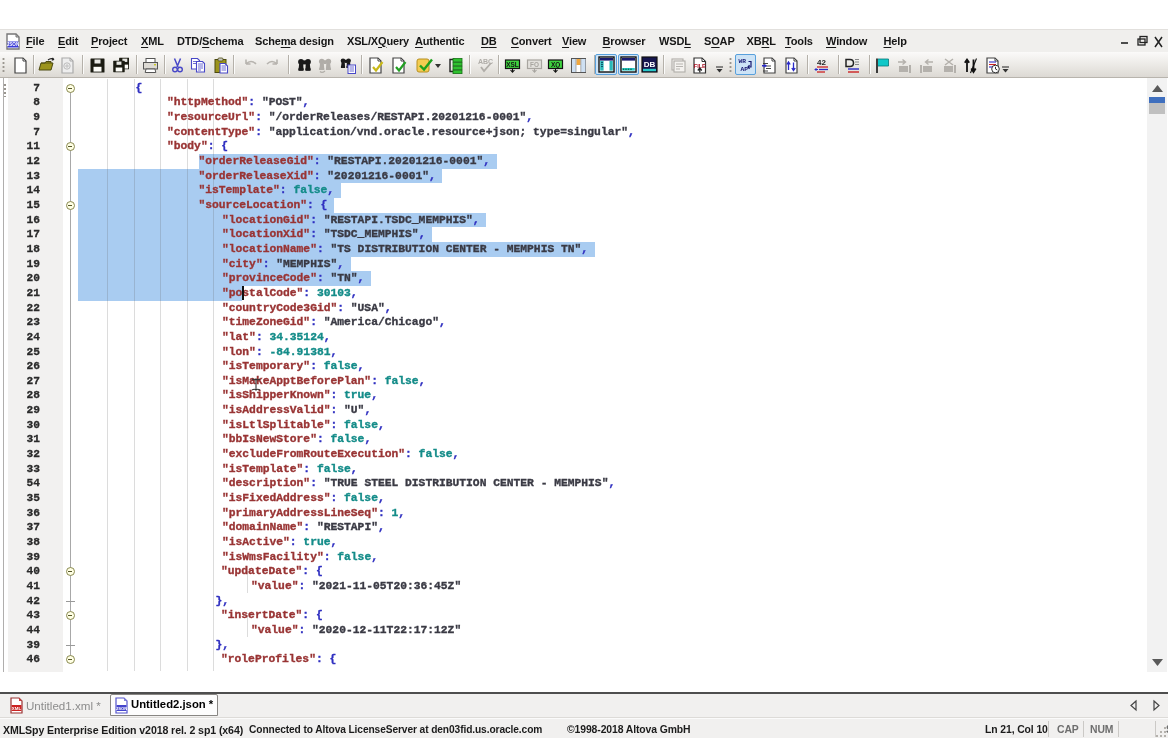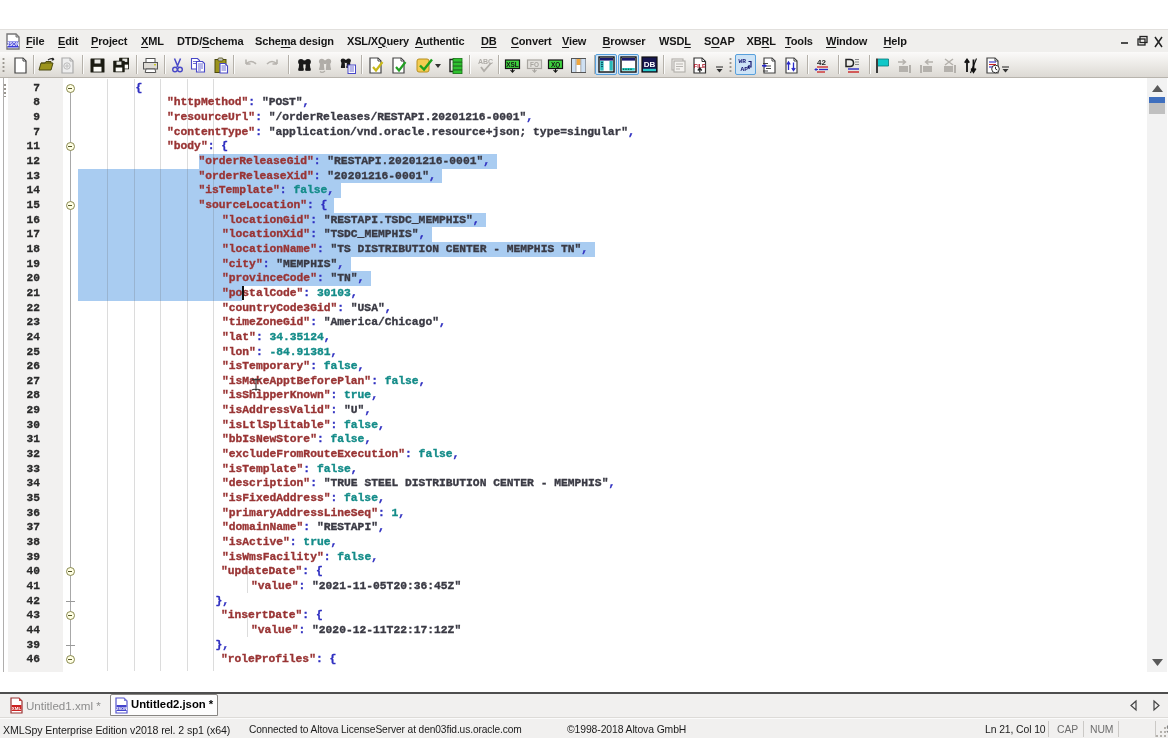--- a/index.html
+++ b/index.html
@@ -34,21 +34,21 @@
 .cl .n{color:#148c89;font-style:normal}
 #caret{position:absolute;left:242.3px;top:286.4px;width:1.6px;height:13.6px;background:#111}
 
 #sb{position:absolute;left:1147px;top:78px;width:20px;height:594px;background:#f2f2f2}
 
 #modebar{position:absolute;left:0;top:672px;width:100%;height:19.5px;background:#f1f0ef;border-top:1px solid #c9c7c4}
 #darkline{position:absolute;left:0;top:691.5px;width:100%;height:2px;background:#4e4e4e}
 #ftabs{position:absolute;left:0;top:693.5px;width:100%;height:23.5px;background:#f1f0ef}
 #sbarline{position:absolute;left:0;top:717px;width:100%;height:1px;background:#dddbd8}
 #status{position:absolute;left:0;top:718px;width:100%;height:20px;background:#f1f0ef;border-top:1px solid #fbfbfb}
-#status span{position:absolute;top:4.5px;font-size:10.6px;font-weight:400;color:#1b1b1b;letter-spacing:-0.1px}
+#status span{position:absolute;top:4.5px;font-size:10.6px;font-weight:700;color:#1b1b1b;letter-spacing:-0.1px}
 .ssep{position:absolute;top:2px;width:1px;height:16px;background:#cbc9c6}
 .mtab{position:absolute;top:2.5px;font-size:11.6px;color:#222}
 .mdiv{position:absolute;top:2px;width:1px;height:17px;background:#c6c4c1}
 </style></head><body>
 <div id="app">
 
 
 <div id="menu">
  <svg style="position:absolute;left:4px;top:3px" width="18" height="18" viewBox="0 0 18 18">
   <path d="M3 1 L12 1 L15 4 L15 16 L3 16 Z" fill="#fff" stroke="#777" stroke-width="1.4"></path>
@@ -396,21 +396,21 @@
 <div class="gn" style="top:329.8px">24</div>
 <div class="gn" style="top:344.5px">25</div>
 <div class="gn" style="top:359.1px">26</div>
 <div class="gn" style="top:373.8px">27</div>
 <div class="gn" style="top:388.4px">28</div>
 <div class="gn" style="top:403.1px">29</div>
 <div class="gn" style="top:417.7px">30</div>
 <div class="gn" style="top:432.4px">31</div>
 <div class="gn" style="top:447.1px">32</div>
 <div class="gn" style="top:461.7px">33</div>
-<div class="gn" style="top:476.4px">34</div>
+<div class="gn" style="top:476.4px">54</div>
 <div class="gn" style="top:491.0px">35</div>
 <div class="gn" style="top:505.7px">36</div>
 <div class="gn" style="top:520.3px">37</div>
 <div class="gn" style="top:535.0px">38</div>
 <div class="gn" style="top:549.6px">39</div>
 <div class="gn" style="top:564.3px">40</div>
 <div class="gn" style="top:578.9px">41</div>
 <div class="gn" style="top:593.6px">42</div>
 <div class="gn" style="top:608.2px">43</div>
 <div class="gn" style="top:622.9px">44</div>

